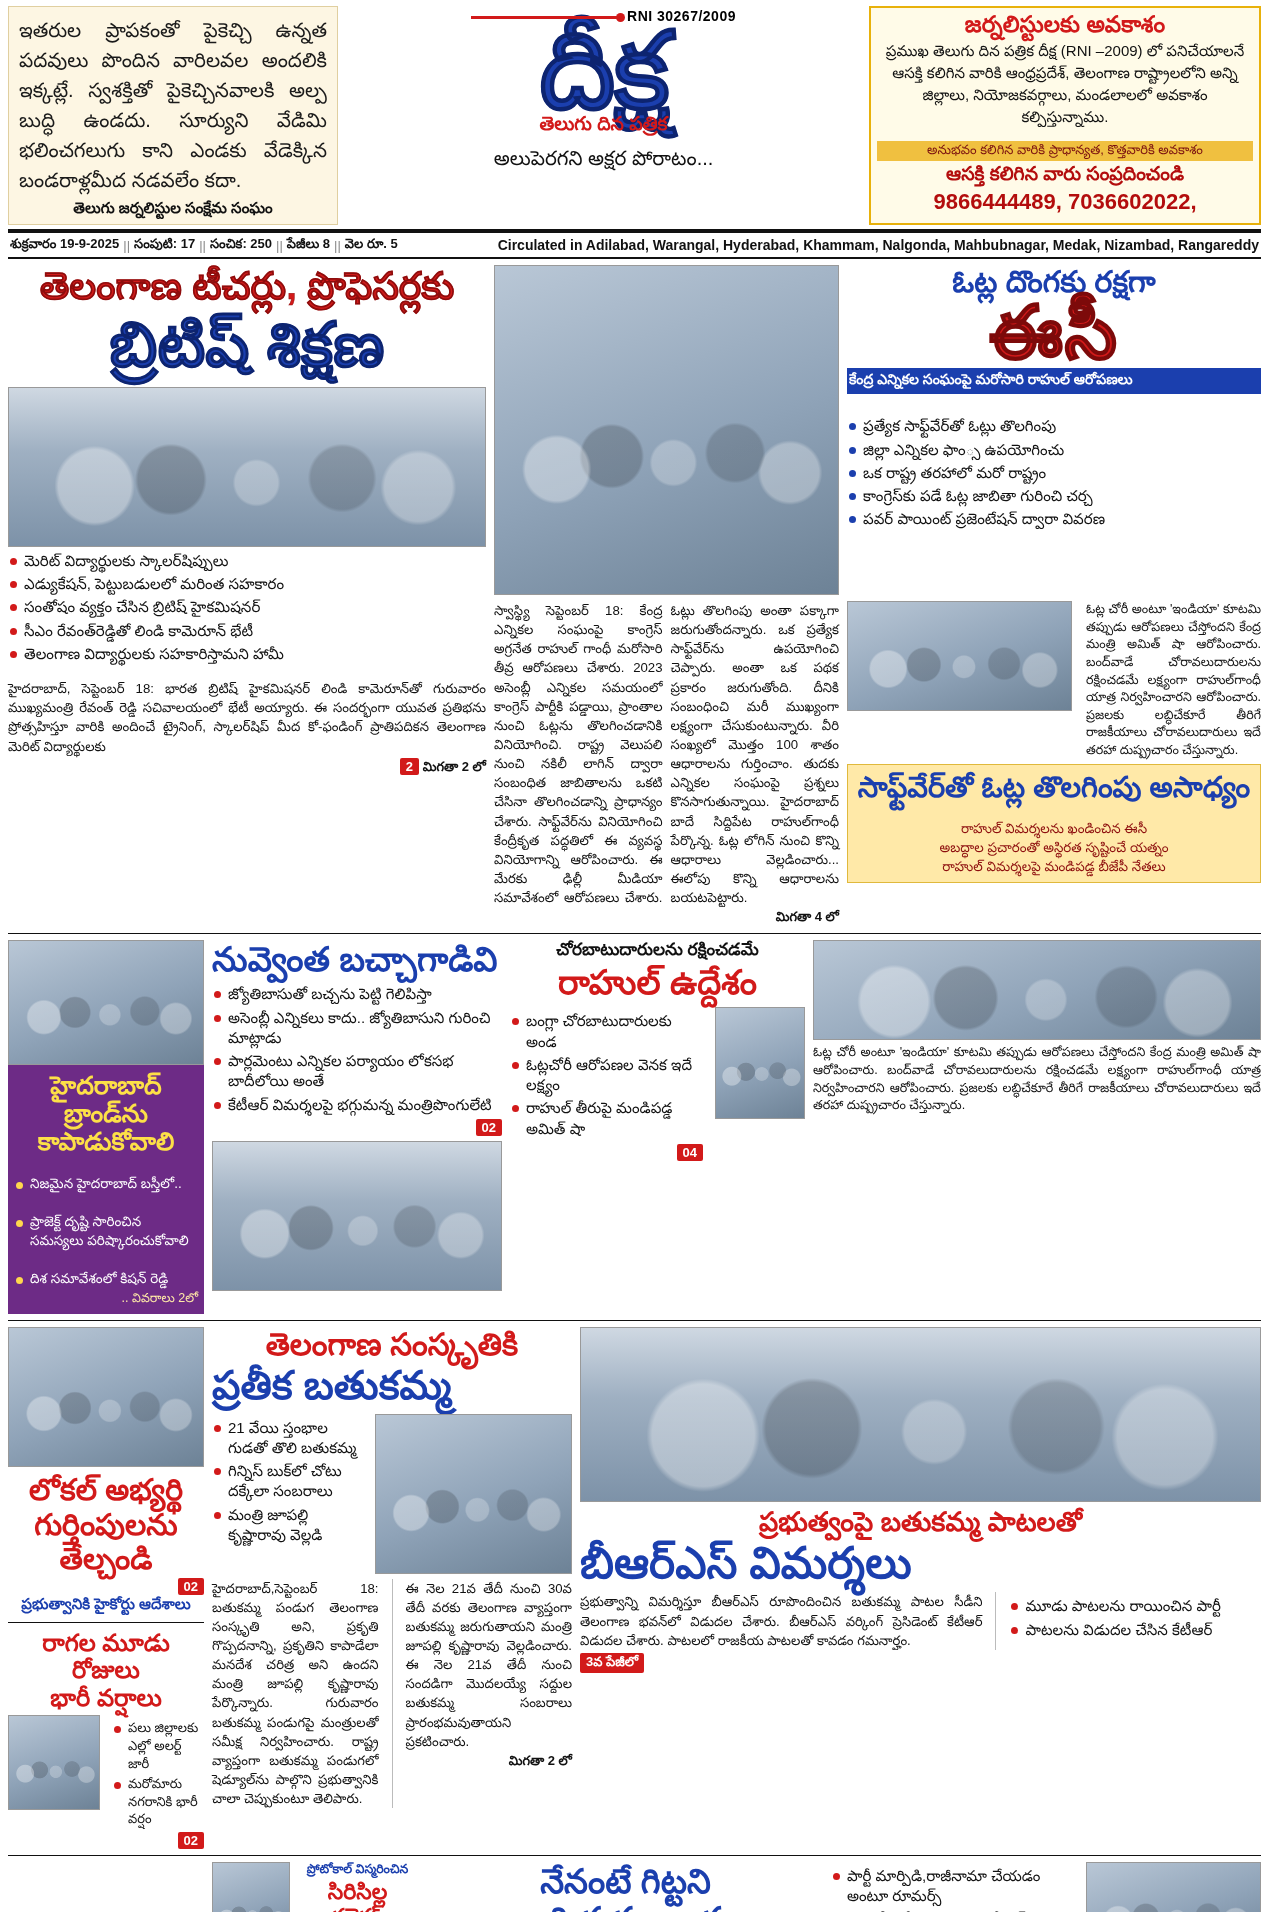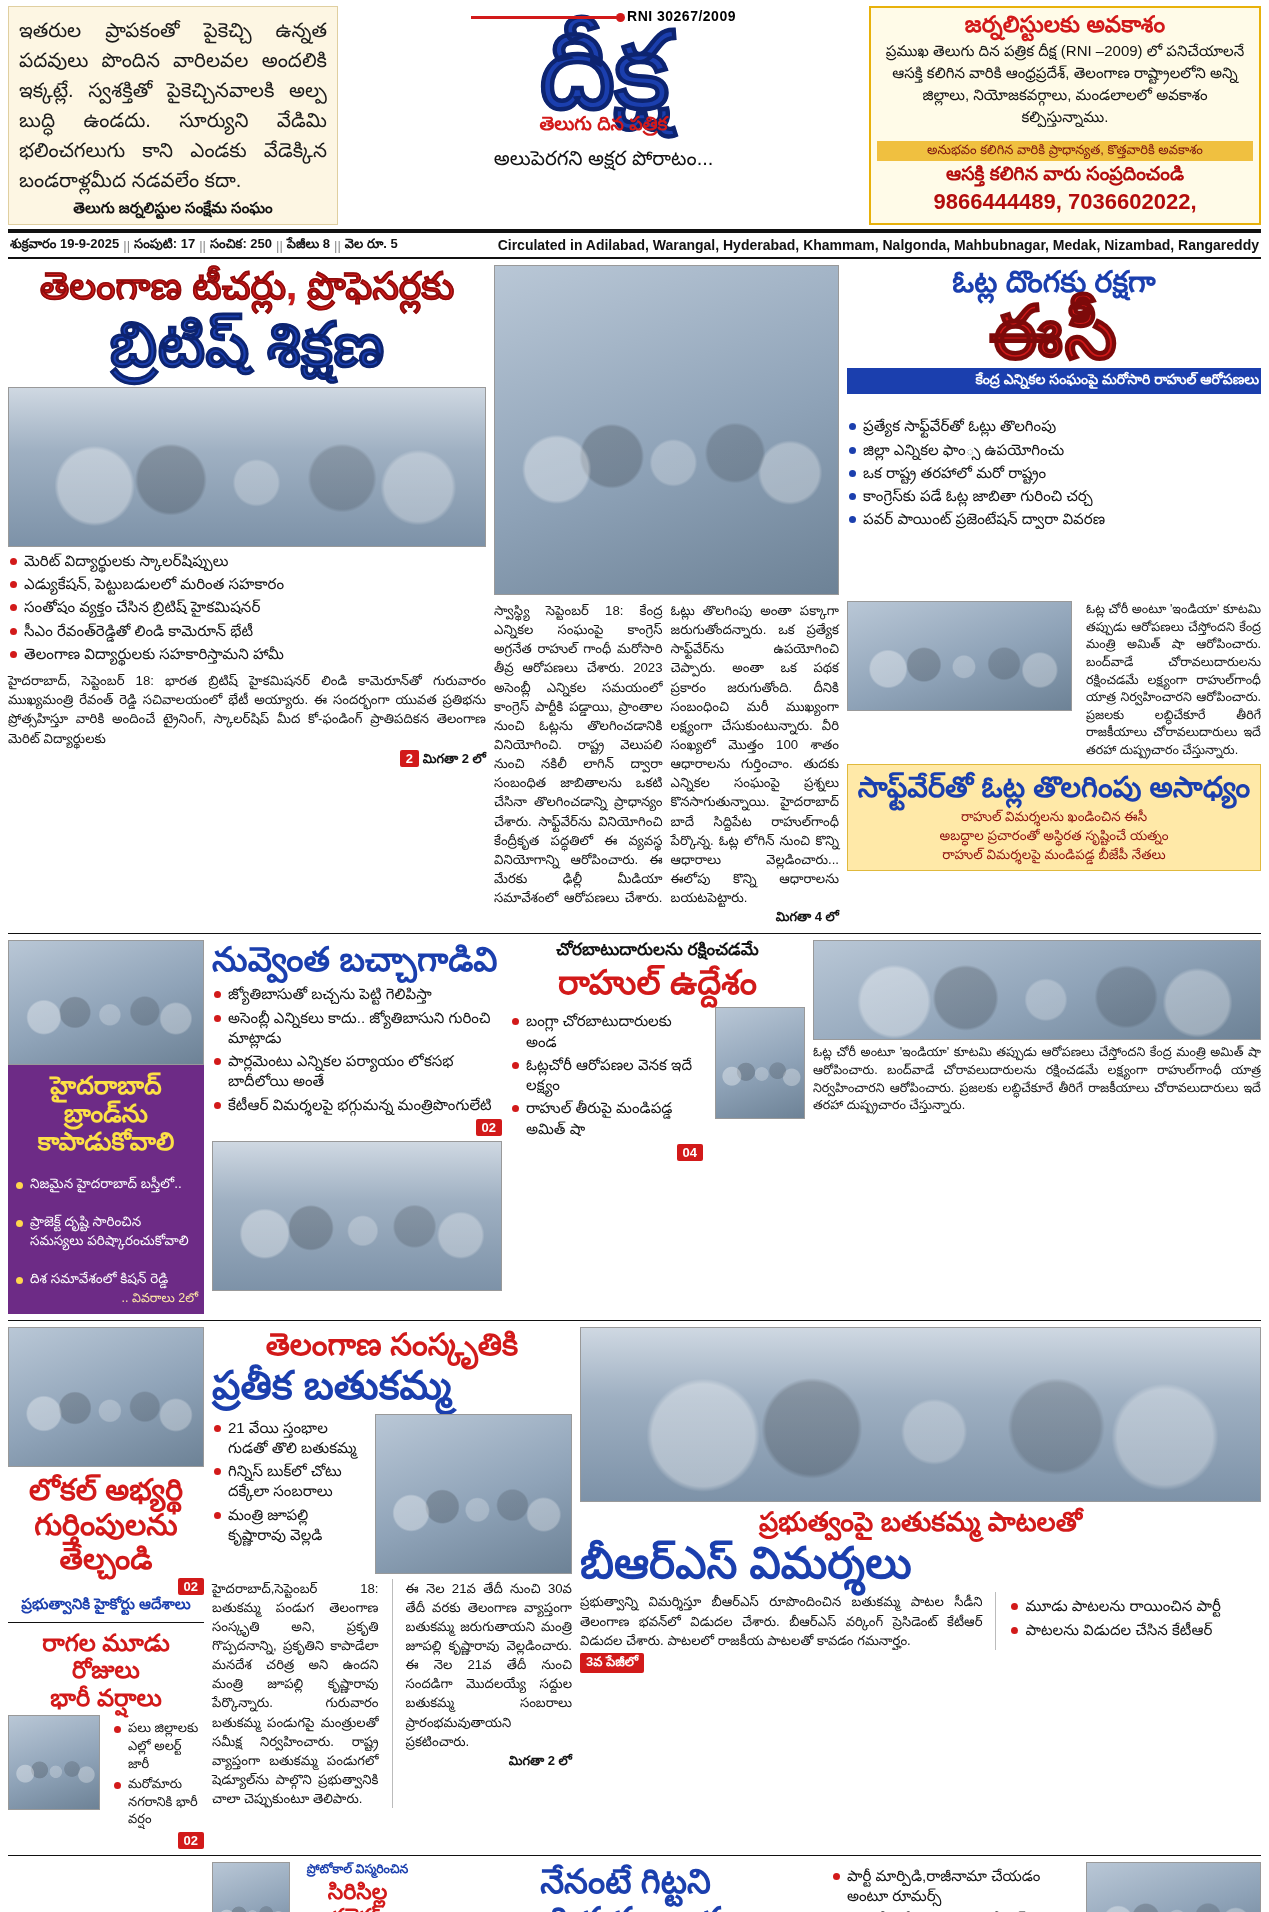--- a/index.html
+++ b/index.html
@@ -262,21 +262,21 @@
   
   .promo-yellow {
     background: #ffe9a8;
     border: 1px solid #e0b93c;
     padding: 6px;
     text-align: center;
   }
   .promo-yellow .ph {
     font-size: 29px; font-weight: bold; color: #1b3fae; line-height: 1.15;
   }
-  .promo-yellow .sub { font-size: 13.4px; color: #8d0d0d; line-height:1.4; margin-top:4px; text-align:center;}
+  .promo-yellow .sub { font-size: 13.4px; color: #8d0d0d; line-height:1.4; margin-top:16px; text-align:center;}
 
   .ecihead {
     font-size: 74px;
     font-weight: bold;
     color: #d21a1a;
     line-height: .95;
     text-align: center;
     -webkit-text-stroke: 2px #7d0a0a;
     letter-spacing: 2px;
   }
@@ -285,21 +285,21 @@
     font-weight: bold;
     color: #1b3fae;
     text-align: center;
     line-height: 1.1;
   }
   .eci-strip {
     background: #1b3fae;
     color: #fff;
     font-size: 14px;
     font-weight: bold;
-    text-align: right;
+    text-align: left;
     padding: 3px 2px;
   }
 
   .mini-label {
     font-size: 12.5px;
     color: #111;
     text-align: center;
   }
   .caption {
     font-size: 12.6px;
@@ -360,21 +360,21 @@
         <div class="lead-head1">తెలంగాణ టీచర్లు, ప్రొఫెసర్లకు</div>
         <div class="lead-head2">బ్రిటిష్ శిక్షణ</div>
         <div class="photo people" style="height:160px;margin-top:8px"></div>
         <ul class="bullets">
           <li>మెరిట్ విద్యార్థులకు స్కాలర్‌షిప్పులు</li>
           <li>ఎడ్యుకేషన్, పెట్టుబడులలో మరింత సహకారం</li>
           <li>సంతోషం వ్యక్తం చేసిన బ్రిటిష్ హైకమిషనర్</li>
           <li>సీఎం రేవంత్‌రెడ్డితో లిండి కామెరూన్ భేటీ</li>
           <li>తెలంగాణ విద్యార్థులకు సహకారిస్తామని హామీ</li>
         </ul>
-        <div style="display:flex;gap:6px;align-items:flex-start;margin-top:4px">
+        <div style="display:flex;gap:6px;align-items:flex-start;margin-top:12px">
           <div class="body-text" style="flex:1">హైదరాబాద్, సెప్టెంబర్ 18: భారత బ్రిటిష్ హైకమిషనర్ లిండి కామెరూన్‌తో గురువారం ముఖ్యమంత్రి రేవంత్ రెడ్డి సచివాలయంలో భేటీ అయ్యారు. ఈ సందర్భంగా యువత ప్రతిభను ప్రోత్సహిస్తూ వారికి అందించే ట్రైనింగ్, స్కాలర్‌షిప్ మీద కో-ఫండింగ్ ప్రాతిపదికన తెలంగాణ మెరిట్ విద్యార్థులకు</div>
         </div>
         <div class="contd">
           <span class="pagebadge">2</span>
           <span>మిగతా 2 లో</span>
         </div>
       </div>
 
       <div class="col" style="width:767px">
         <div class="row">

